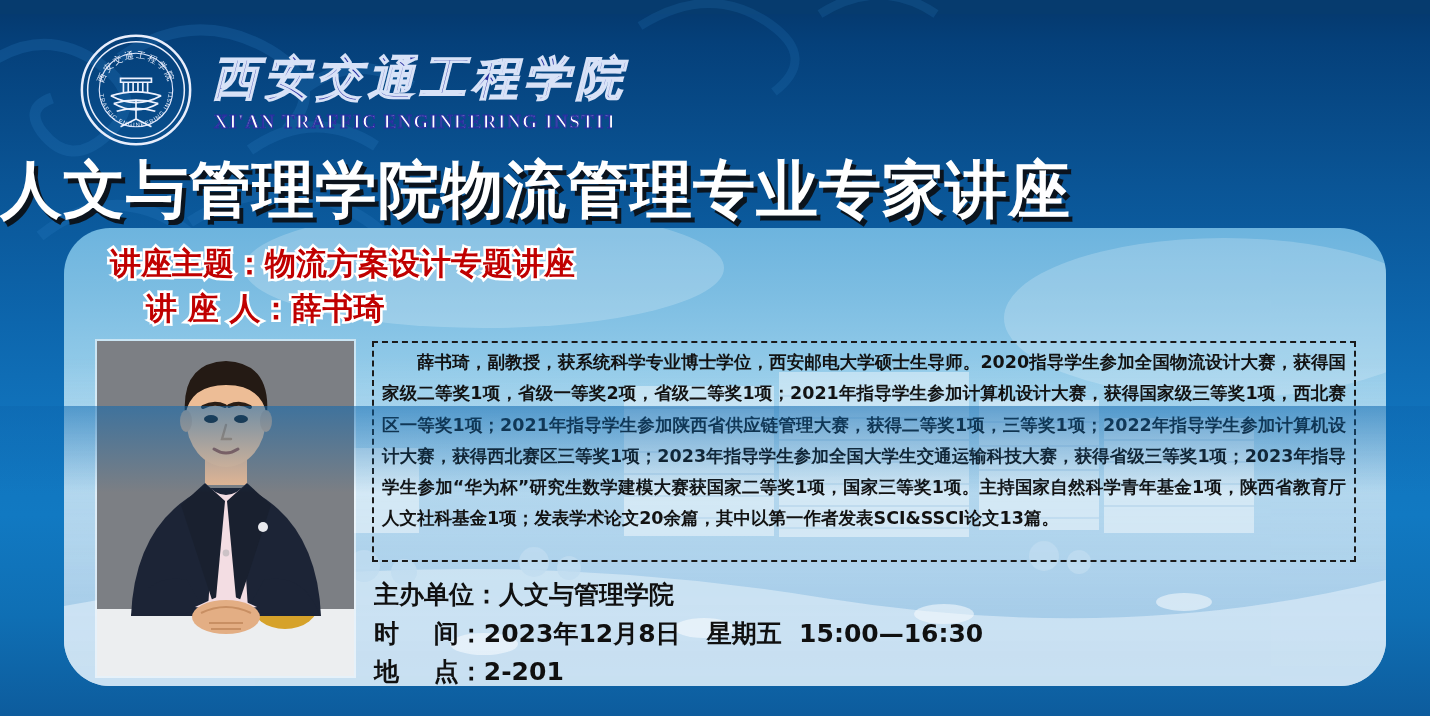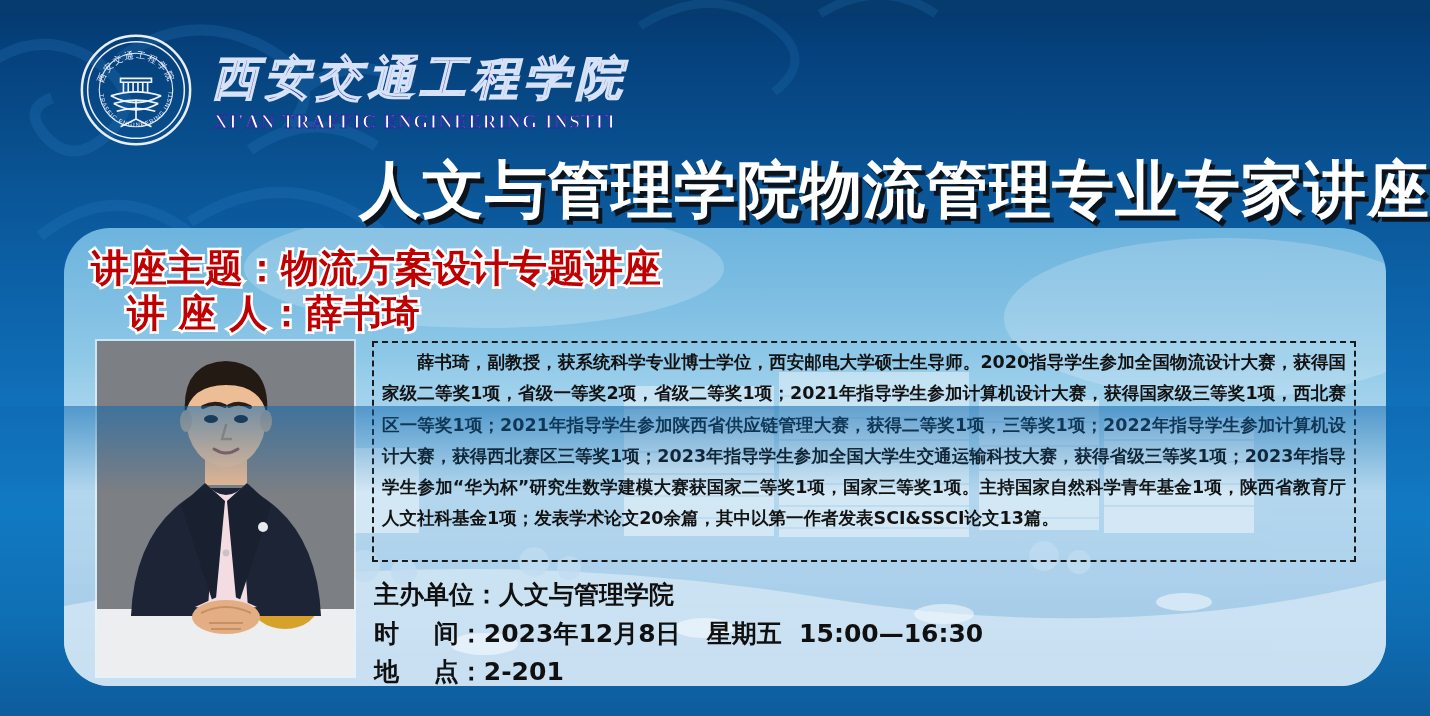--- a/index.html
+++ b/index.html
@@ -26,43 +26,43 @@
 
   
   .logo-row{position:absolute;left:78px;top:32px;display:flex;align-items:center;gap:18px;}
   .seal{width:116px;height:116px;flex:0 0 auto;}
   .logo-words{display:flex;flex-direction:column;align-items:flex-start;}
   .logo-cn{height:62px;}
   .logo-en{height:24px;margin-top:2px;}
 
   
   .main-title{
-    position:absolute;left:0;top:148px;width:1430px;text-align:right;
+    position:absolute;left:0;top:148px;width:1430px;text-align:left;
     font-family:"DejaVu Sans","Liberation Sans",sans-serif;
     font-size:62px;font-weight:bold;color:#ffffff;letter-spacing:1px;
     text-shadow:4px 5px 0 rgba(12,14,18,.92);
     white-space:nowrap;
   }
 
   
   .panel{
     position:absolute;left:64px;top:228px;width:1322px;height:458px;
     border-radius:46px;
     background:linear-gradient(180deg,#6db4de 0%,#7cbde2 14%,#93cbe9 32%,#b2dbf0 52%,#cfe8f6 70%,#e2f0fa 86%,#edf5fc 100%);
     overflow:hidden;
   }
   .panel-photo-bg{
     position:absolute;left:0;bottom:0;width:1322px;height:330px;opacity:.82;
   }
 
   
   .redline{
-    position:absolute;left:91px;
-    font-family:"DejaVu Sans","Liberation Sans",sans-serif;
-    font-size:38px;font-weight:bold;color:#c00000;white-space:nowrap;
+    position:absolute;left:110px;
+    font-family:"DejaVu Sans","Liberation Sans",sans-serif;
+    font-size:31px;font-weight:bold;color:#c00000;white-space:nowrap;
     -webkit-text-stroke:5px #ffffff;paint-order:stroke fill;
   }
   .redline.l1{top:243px;}
   .redline.l2{top:288px;margin-left:36px;}
 
   
   .portrait{
     position:absolute;left:97px;top:341px;width:257px;height:335px;
     box-shadow:0 0 0 2px rgba(255,255,255,.55);
   }

